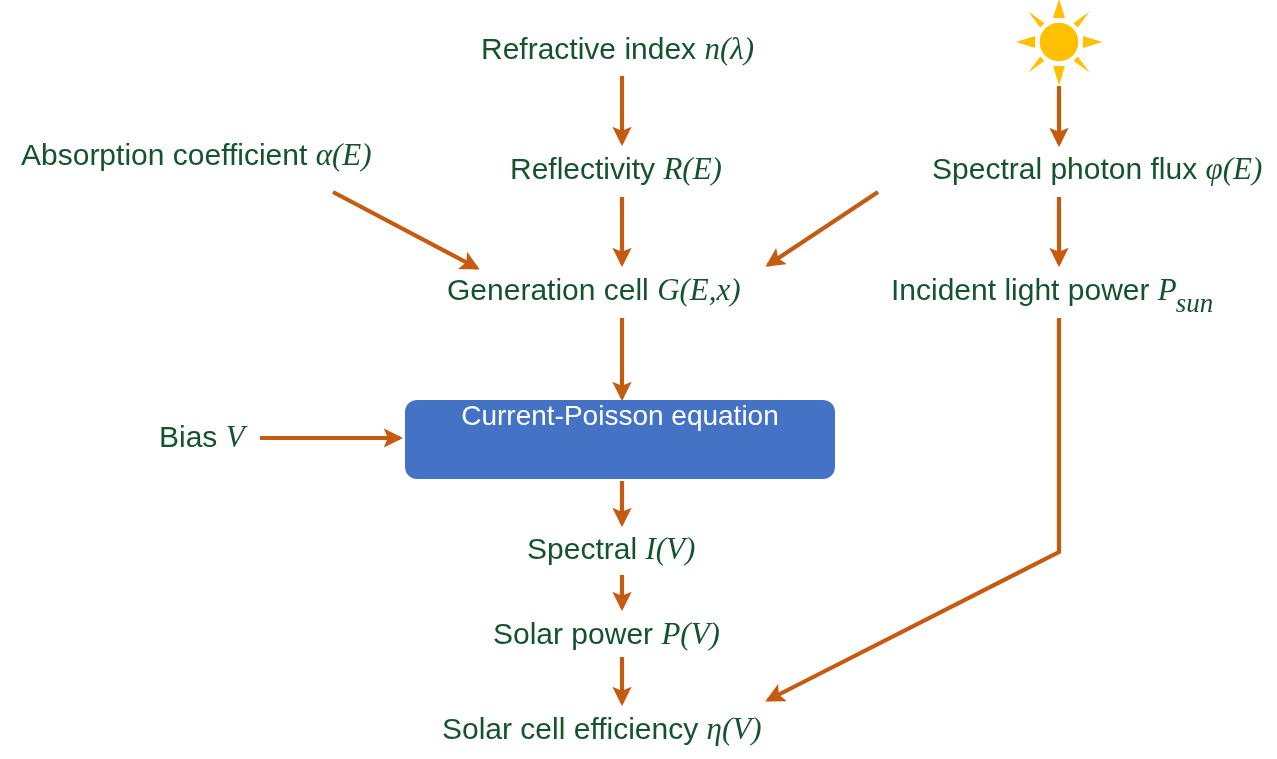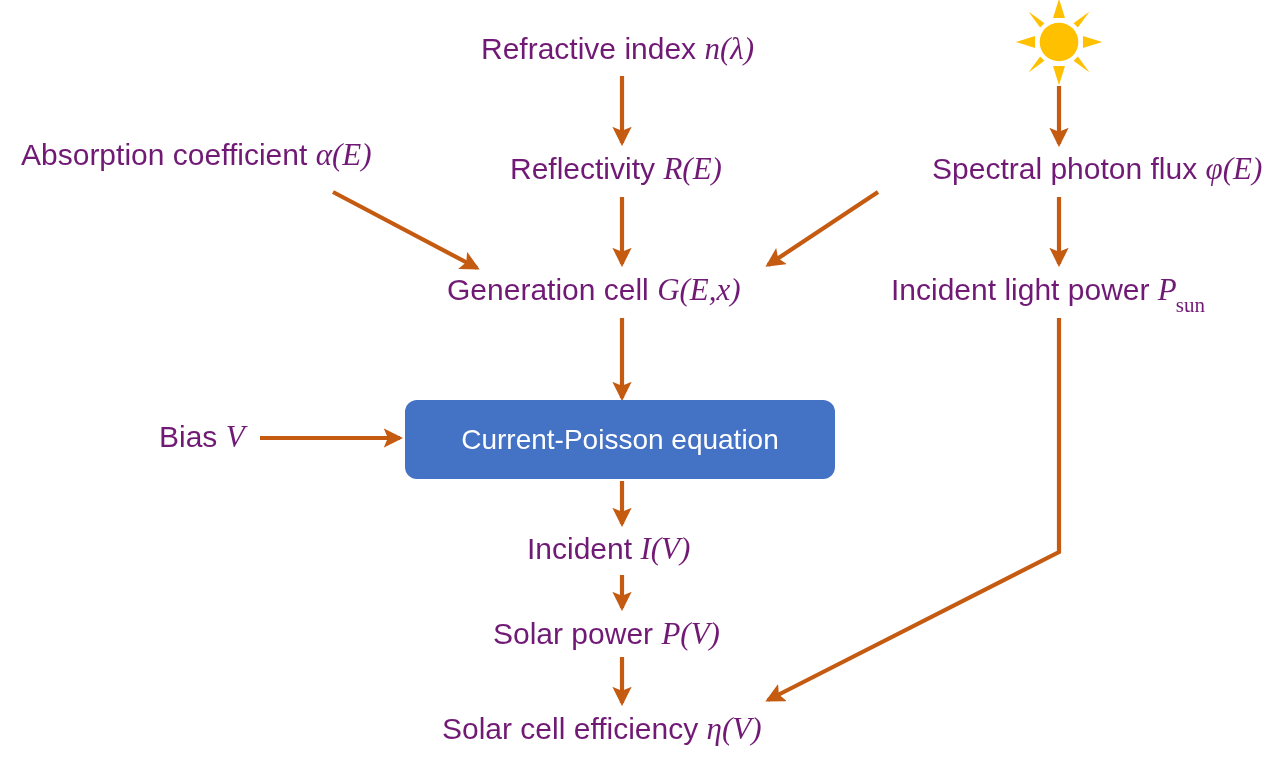--- a/index.html
+++ b/index.html
@@ -18,47 +18,47 @@
   }
   svg.arrow-layer {
     position: absolute;
     top: 0; left: 0;
     width: 1277px;
     height: 759px;
     pointer-events: none;
   }
   .node {
     position: absolute;
-    color: #701a75;
+    color: #14532d;
     font-size: 30px;
     line-height: 1.15;
     white-space: nowrap;
     font-family: "Liberation Sans", sans-serif;
   }
   .node .math {
     font-family: "Liberation Serif", serif;
     font-style: italic;
     font-size: 31px;
   }
   .sub {
     font-family: "Liberation Serif", serif;
-    font-size: 21px;
+    font-style: italic;
+    font-size: 27px;
     vertical-align: sub;
     position: relative;
     top: 5px;
     left: -1px;
   }
   .box-node {
     position: absolute;
     background: #4472C4;
     border-radius: 12px;
     color: #ffffff;
     font-size: 28px;
     display: flex;
-    align-items: center;
     justify-content: center;
     white-space: nowrap;
     font-family: "Liberation Sans", sans-serif;
   }
   .sun-wrap {
     position: absolute;
     width: 92px;
     height: 92px;
   }
 </style>
@@ -141,21 +141,21 @@
 
   <div class="node" style="left:159px; top:419px;text-align:center;">
     <span>Bias </span><span class="math">V</span>
   </div>
 
   <div class="box-node" style="left:405px; top:400px; width:430px; height:79px;">
     <span>Current-Poisson equation</span>
   </div>
 
   <div class="node" style="left:527px; top:531px;">
-    <span>Incident </span><span class="math">I(V)</span>
+    <span>Spectral </span><span class="math">I(V)</span>
   </div>
 
   <div class="node" style="left:493px; top:616px;">
     <span>Solar power </span><span class="math">P(V)</span>
   </div>
 
   <div class="node" style="left:442px; top:711px;">
     <span>Solar cell efficiency </span><span class="math">η(V)</span>
   </div>
 

